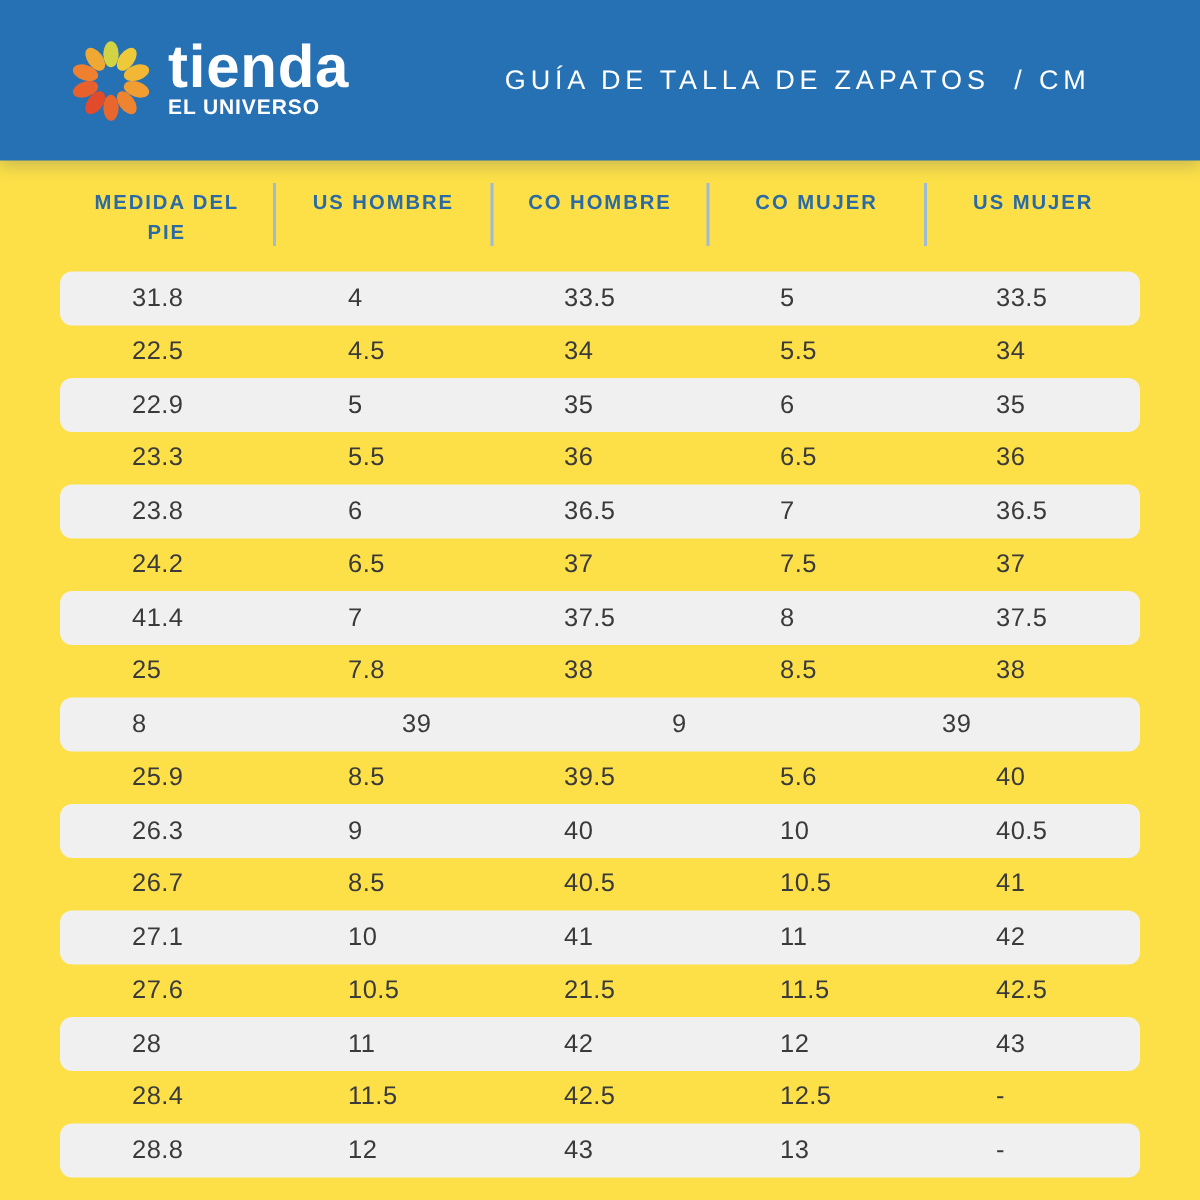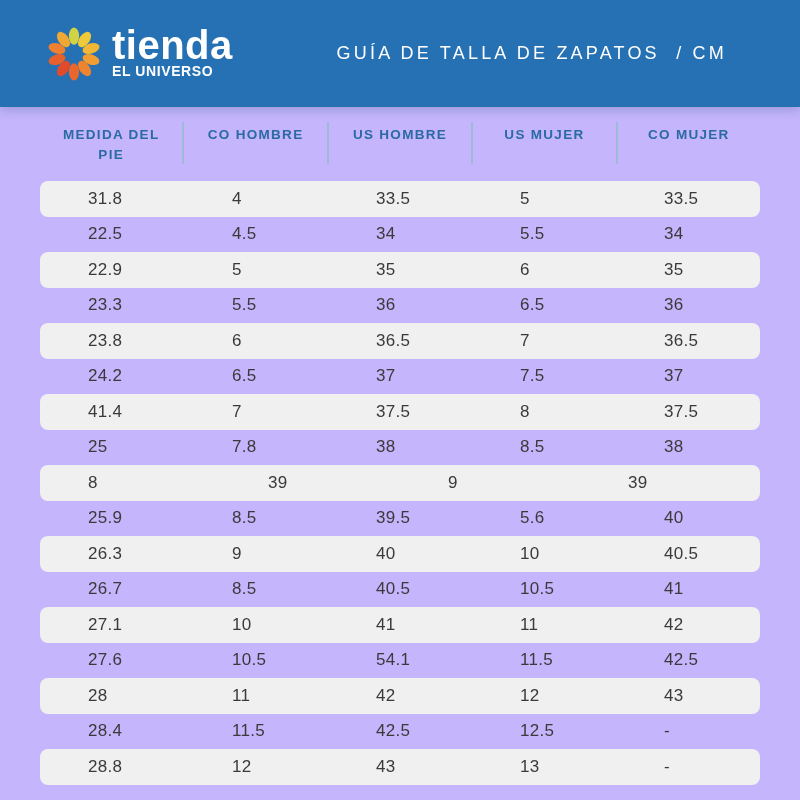--- a/index.html
+++ b/index.html
@@ -1,19 +1,19 @@
 <!DOCTYPE html>
 <html><head>
 <meta charset="utf-8">
 <style>
   * { margin: 0; padding: 0; box-sizing: border-box; }
   html, body { width: 800px; height: 800px; background: #ffffff; }
   body { font-family: "Liberation Sans", sans-serif; overflow: hidden; }
 
-  .page { width: 800px; height: 800px; background: #c4b5fd; position: relative; }
+  .page { width: 800px; height: 800px; background: #fde047; position: relative; }
 
   
   .topbar {
     height: 107px;
     background: #2571b4;
     display: flex;
     align-items: center;
     padding: 0 45px;
     box-shadow: 0 4px 9px rgba(30, 70, 110, 0.22);
     position: relative;
@@ -105,24 +105,24 @@
       <div class="logo-text">
         <span class="logo-main">tienda</span>
         <span class="logo-sub">EL UNIVERSO</span>
       </div>
     </div>
     <h1 class="title">GUÍA DE TALLA DE ZAPATOS  / CM</h1>
   </header>
 
   <div class="thead" id="thead">
       <div class="th"><span class="th-label">MEDIDA DEL PIE</span></div>
+      <div class="th"><span class="th-label">US HOMBRE</span></div>
       <div class="th"><span class="th-label">CO HOMBRE</span></div>
-      <div class="th"><span class="th-label">US HOMBRE</span></div>
+      <div class="th"><span class="th-label">CO MUJER</span></div>
       <div class="th"><span class="th-label">US MUJER</span></div>
-      <div class="th"><span class="th-label">CO MUJER</span></div>
     </div>
 
   <div class="tbody" id="tbody">
       <div class="trow zebra">
         <div class="tcell">31.8</div>
         <div class="tcell">4</div>
         <div class="tcell">33.5</div>
         <div class="tcell">5</div>
         <div class="tcell">33.5</div>
       </div>
@@ -205,21 +205,21 @@
       <div class="trow zebra">
         <div class="tcell">27.1</div>
         <div class="tcell">10</div>
         <div class="tcell">41</div>
         <div class="tcell">11</div>
         <div class="tcell">42</div>
       </div>
       <div class="trow">
         <div class="tcell">27.6</div>
         <div class="tcell">10.5</div>
-        <div class="tcell">54.1</div>
+        <div class="tcell">21.5</div>
         <div class="tcell">11.5</div>
         <div class="tcell">42.5</div>
       </div>
       <div class="trow zebra">
         <div class="tcell">28</div>
         <div class="tcell">11</div>
         <div class="tcell">42</div>
         <div class="tcell">12</div>
         <div class="tcell">43</div>
       </div>

